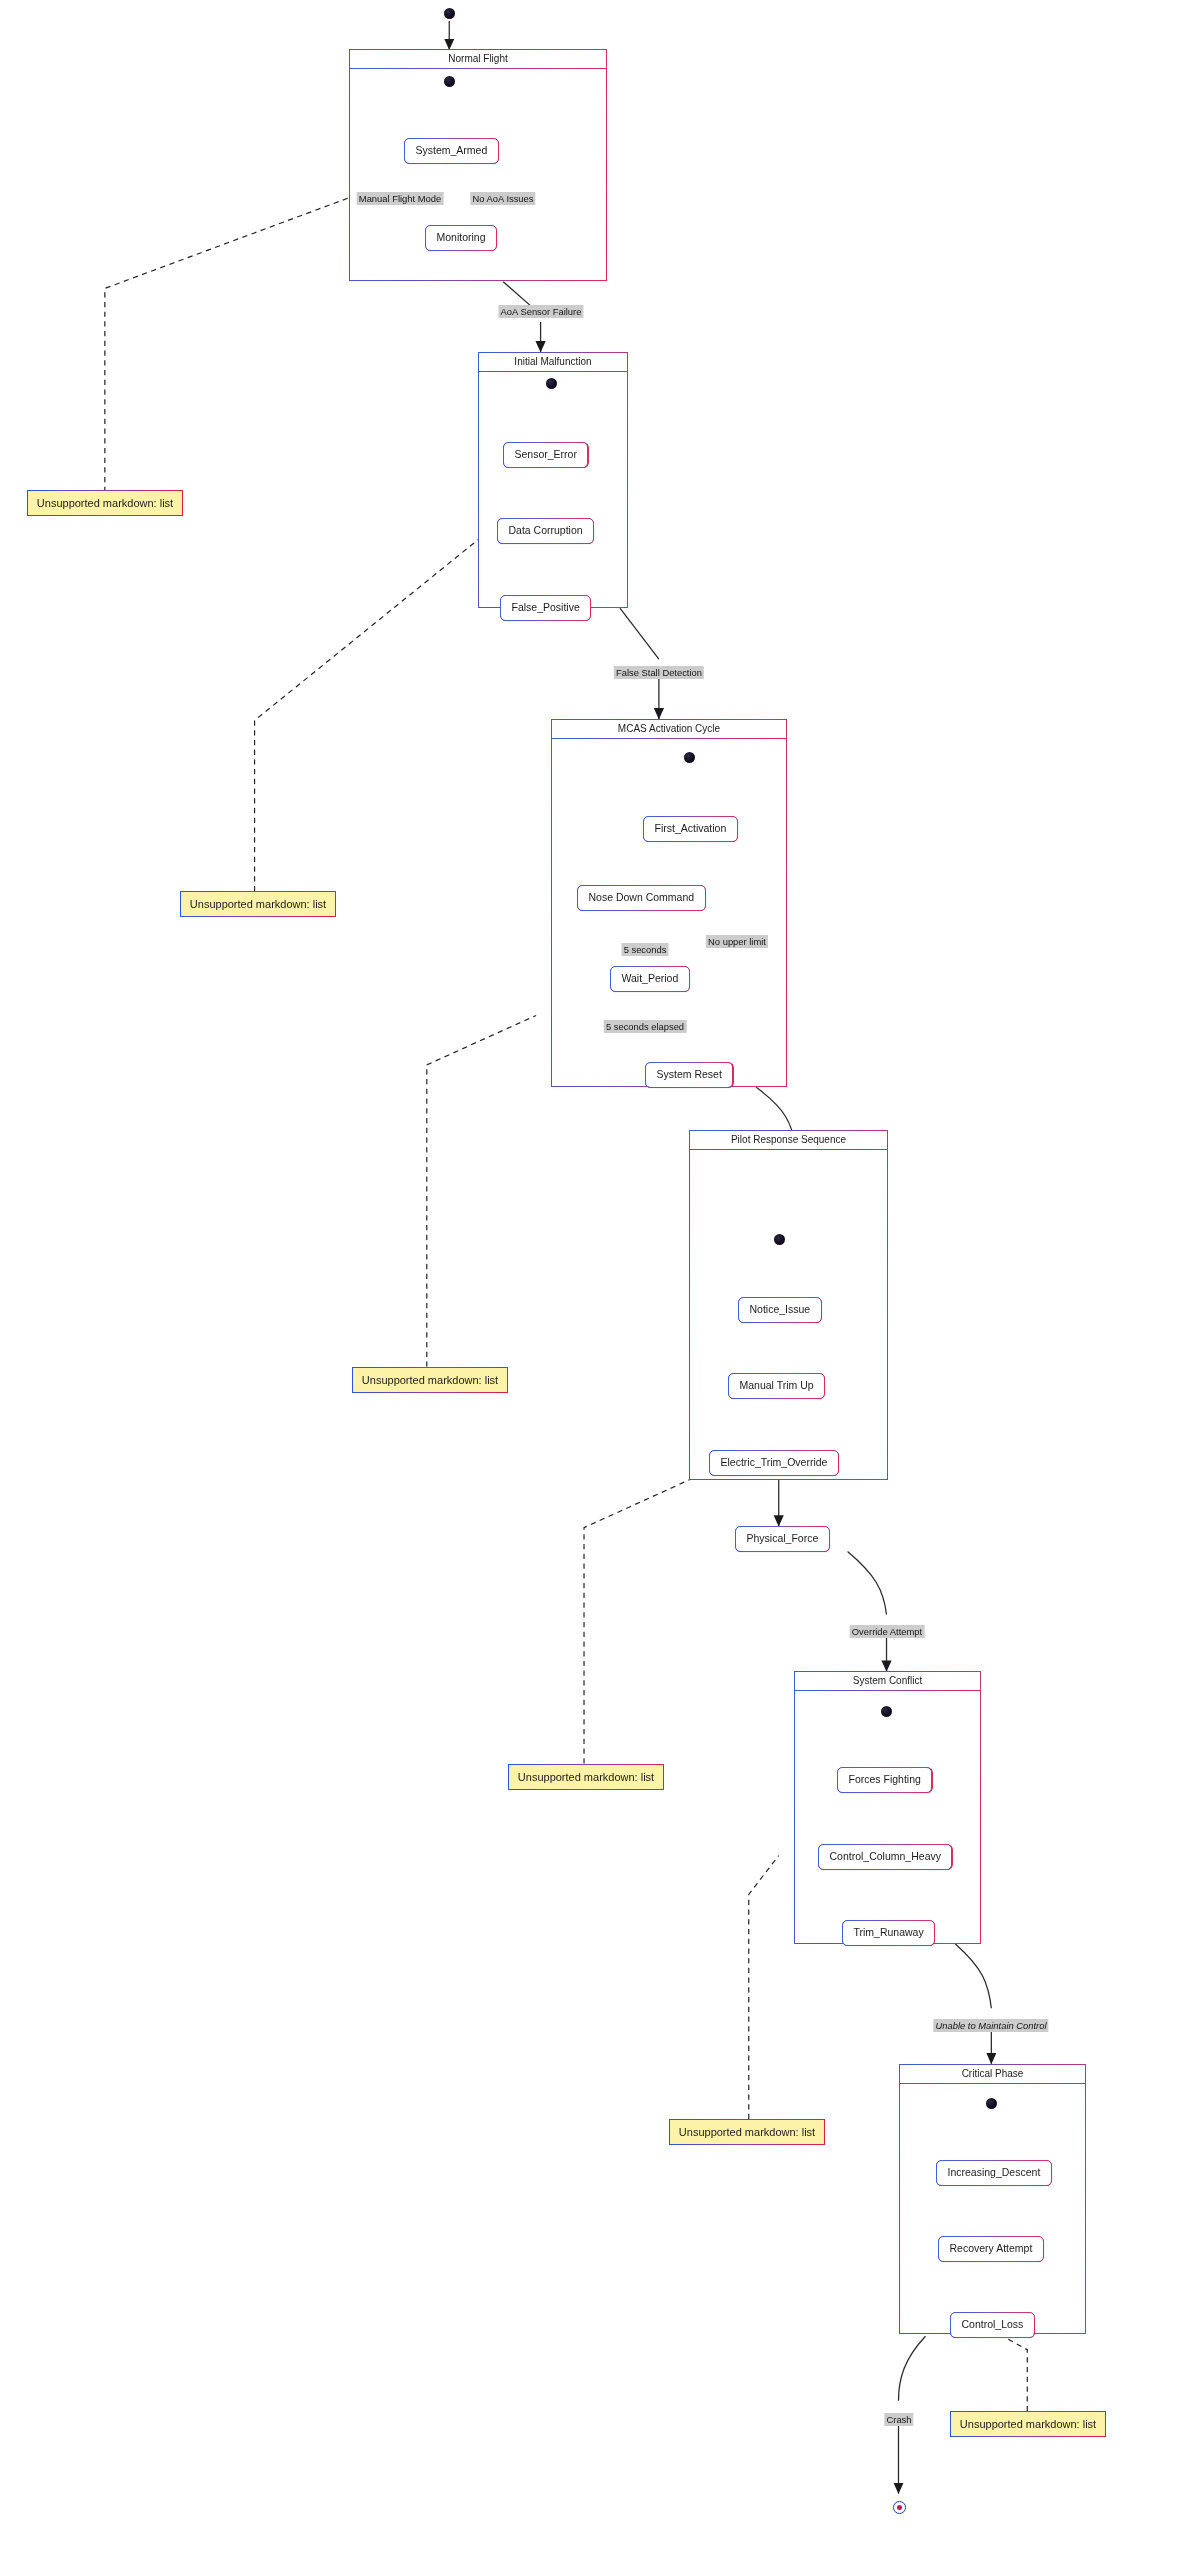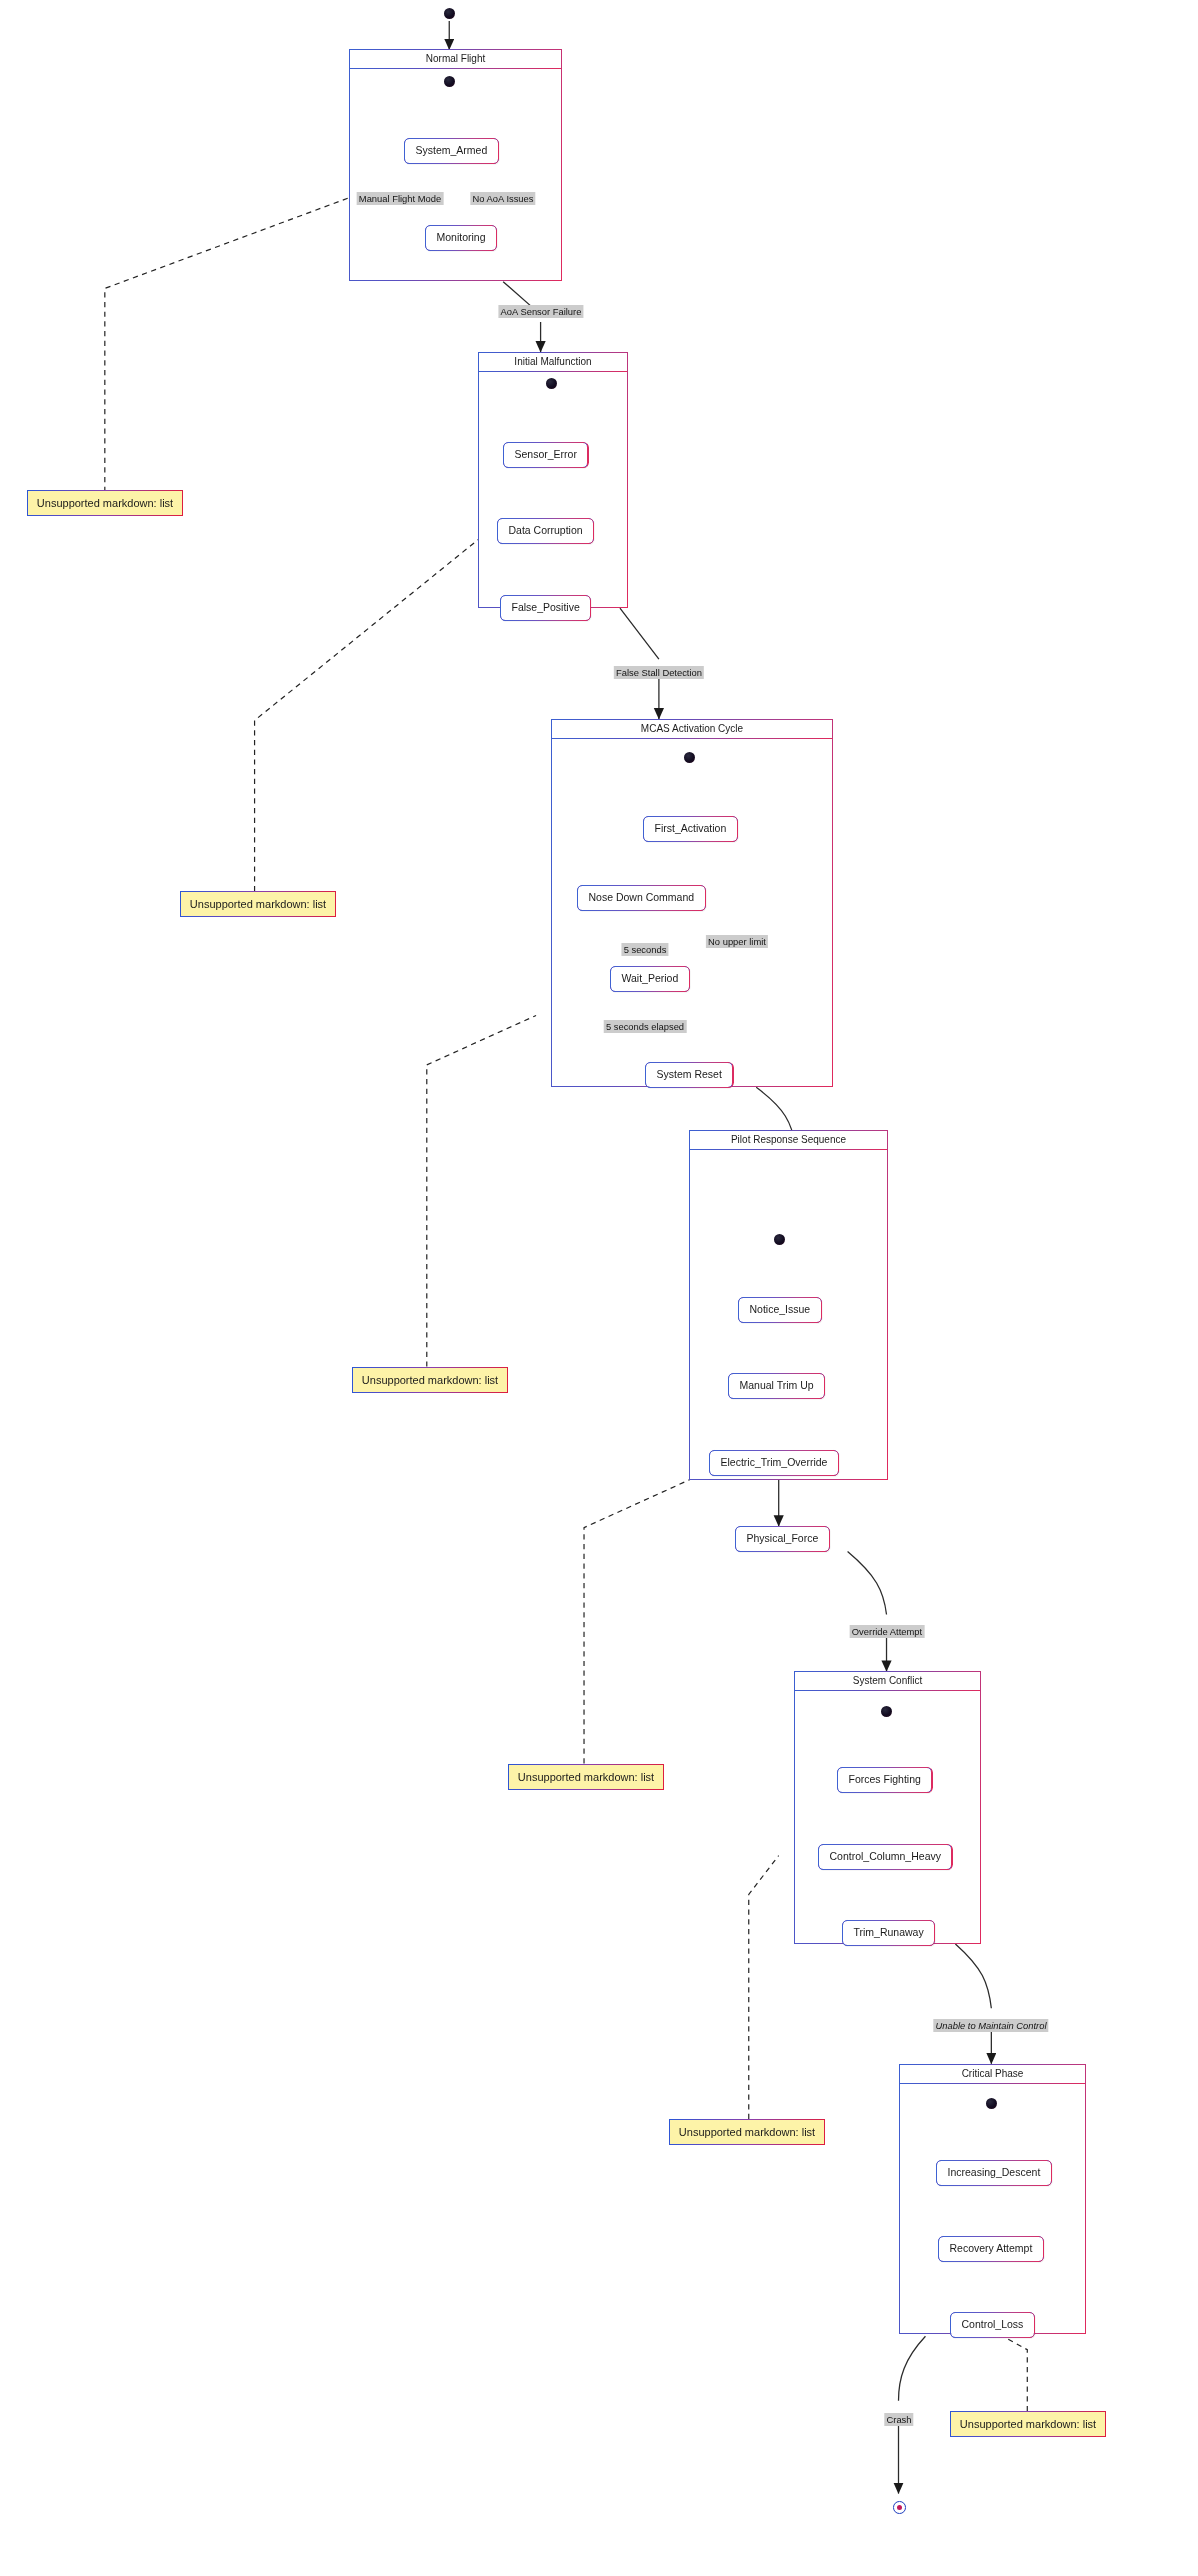--- a/index.html
+++ b/index.html
@@ -178,42 +178,42 @@
       <path d="M340,1190 L340,962 L664,700"></path>
       <path d="M570,1825 L570,1422 L716,1356"></path>
       <path d="M780,2355 L780,2040 L930,1972"></path>
       <path d="M1000,2830 L1000,2530 L1040,2478"></path>
       <path d="M1372,3220 L1372,3138 L1332,3116"></path>
     </g>
   </svg>
 
   <div class="start-dot" style="left:444px;top:7.5px;"></div>
 
-  <div class="composite" style="left:349px;top:49px;width:213px;height:232px;">
+  <div class="composite" style="left:349px;top:49px;width:258px;height:232px;">
     <div class="title">Normal Flight</div>
   </div>
   <div class="start-dot" style="left:444px;top:76px;"></div>
   <div class="node" style="left:404px;top:138px;">System_Armed</div>
   <div class="tlabel" style="left:400px;top:192px;">Manual Flight Mode</div>
   <div class="tlabel" style="left:503px;top:192px;">No AoA Issues</div>
   <div class="node" style="left:425px;top:225px;">Monitoring</div>
 
   <div class="tlabel" style="left:541px;top:305px;">AoA Sensor Failure</div>
 
   <div class="composite" style="left:478px;top:352px;width:150px;height:256px;">
     <div class="title">Initial Malfunction</div>
   </div>
   <div class="start-dot" style="left:546px;top:378px;"></div>
   <div class="node" style="left:503px;top:442px;">Sensor_Error</div>
   <div class="node" style="left:497px;top:518px;">Data  Corruption</div>
   <div class="node" style="left:500px;top:595px;">False_Positive</div>
 
   <div class="tlabel" style="left:659px;top:666px;">False Stall Detection</div>
 
-  <div class="composite" style="left:551px;top:719px;width:282px;height:368px;">
+  <div class="composite" style="left:551px;top:719px;width:236px;height:368px;">
     <div class="title">MCAS Activation Cycle</div>
   </div>
   <div class="start-dot" style="left:684px;top:752px;"></div>
   <div class="node" style="left:643px;top:816px;">First_Activation</div>
   <div class="node" style="left:577px;top:885px;">Nose  Down  Command</div>
   <div class="tlabel" style="left:645px;top:935px;margin-top:8px;">5 seconds</div>
   <div class="tlabel" style="left:737px;top:935px;">No upper limit</div>
   <div class="node" style="left:610px;top:966px;">Wait_Period</div>
   <div class="tlabel" style="left:645px;top:1020px;">5 seconds elapsed</div>
   <div class="node" style="left:645px;top:1062px;">System  Reset</div>

